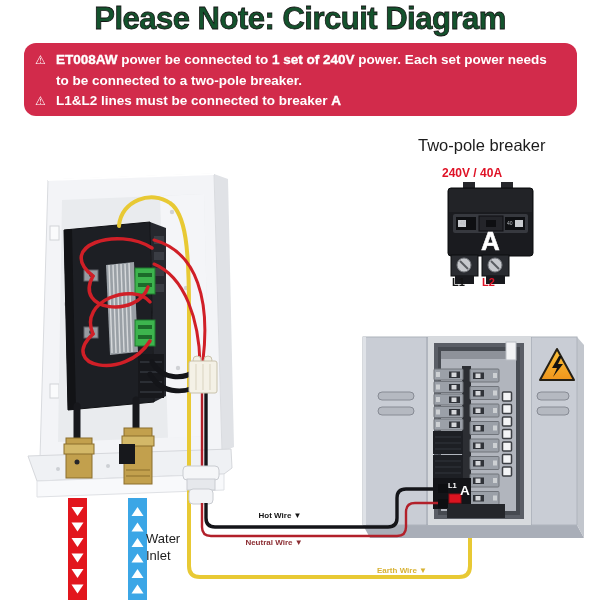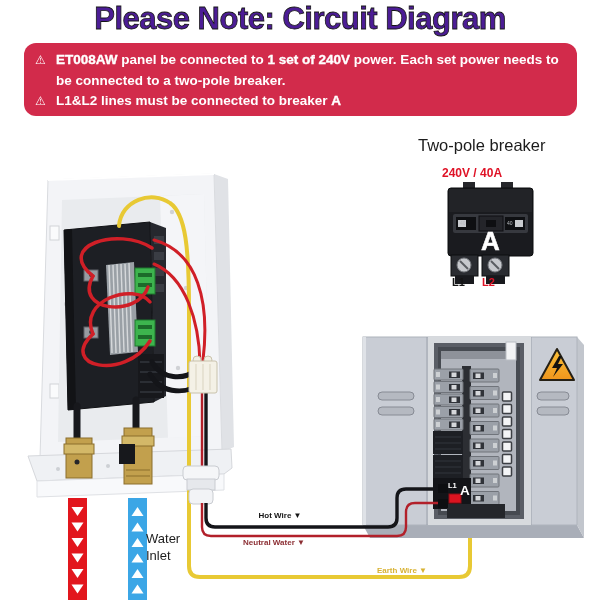--- a/index.html
+++ b/index.html
@@ -1,20 +1,20 @@
 <!DOCTYPE html>
 <html><head>
 <meta charset="utf-8">
 <style>
   html,body{margin:0;padding:0;background:#fff;}
   #stage{position:relative;width:600px;height:600px;overflow:hidden;background:#fff;
          font-family:"Liberation Sans",sans-serif;}
   .abs{position:absolute;}
   #title{top:1px;left:0;width:600px;text-align:center;font-size:31px;font-weight:bold;
-         color:#4c1d95;letter-spacing:-0.5px;-webkit-text-stroke:0.8px #151515;}
+         color:#14532d;letter-spacing:-0.5px;-webkit-text-stroke:0.8px #151515;}
   #notice{left:24px;top:43px;width:553px;height:73px;background:#d22b4b;border-radius:12px;
           box-sizing:border-box;padding:7px 14px 6px 11px;color:#fff;}
   .n-row{display:flex;align-items:flex-start;}
   .n-icon{width:21px;flex:0 0 21px;font-size:12px;line-height:20.5px;color:#fff;}
   .n-text{font-size:13.5px;line-height:20.5px;font-weight:700;}
   .em{font-weight:800;-webkit-text-stroke:0.35px #fff;}
   .lbl{position:absolute;white-space:nowrap;}
   #tpb-title{left:418px;top:136px;font-size:16.5px;font-weight:400;color:#1c1c1c;}
   #tpb-rating{left:442px;top:166px;font-size:12px;font-weight:bold;color:#df1226;}
   #tpb-a{left:448px;top:226px;width:85px;text-align:center;font-size:26px;font-weight:bold;
@@ -279,37 +279,37 @@
       <rect x="455" y="276" width="19" height="8" fill="#18191d"></rect>
       <rect x="486" y="276" width="19" height="8" fill="#18191d"></rect>
     </g>
   </svg>
 
   <div id="title" class="abs">Please Note: Circuit Diagram</div>
 
   <div id="notice" class="abs">
     <div class="n-row">
       <span class="n-icon">⚠</span>
-      <div class="n-text"><span class="em">ET008AW</span><span> panel be connected to </span><span class="em">1 set of 240V</span><span> power. Each set power needs to be connected to a two-pole breaker.</span></div>
+      <div class="n-text"><span class="em">ET008AW</span><span> power be connected to </span><span class="em">1 set of 240V</span><span> power. Each set power needs to be connected to a two-pole breaker.</span></div>
     </div>
     <div class="n-row">
       <span class="n-icon">⚠</span>
       <div class="n-text"><span>L1&amp;L2 lines must be connected to breaker </span><span class="em">A</span></div>
     </div>
   </div>
 
   <div id="tpb-title" class="lbl">Two-pole breaker</div>
   <div id="tpb-rating" class="lbl">240V / 40A</div>
   <div id="tpb-a" class="lbl">A</div>
   <div class="lbl tpb-40" style="left:460px;top:220px">40</div>
   <div class="lbl tpb-40" style="left:507px;top:220px">40</div>
   <div id="tpb-l1" class="lbl">L1</div>
   <div id="tpb-l2" class="lbl">L2</div>
 
   <div id="panel-l1" class="lbl">L1</div>
   <div id="panel-a" class="lbl">A</div>
 
   <div id="hot-lbl" class="lbl">Hot Wire ▼</div>
-  <div id="neutral-lbl" class="lbl">Neutral Water ▼</div>
+  <div id="neutral-lbl" class="lbl">Neutral Wire ▼</div>
   <div id="earth-lbl" class="lbl">Earth Wire ▼</div>
 
   <div id="inlet-lbl" class="abs water-lbl">Water Inlet</div>
 </div>
 
 </body></html>

